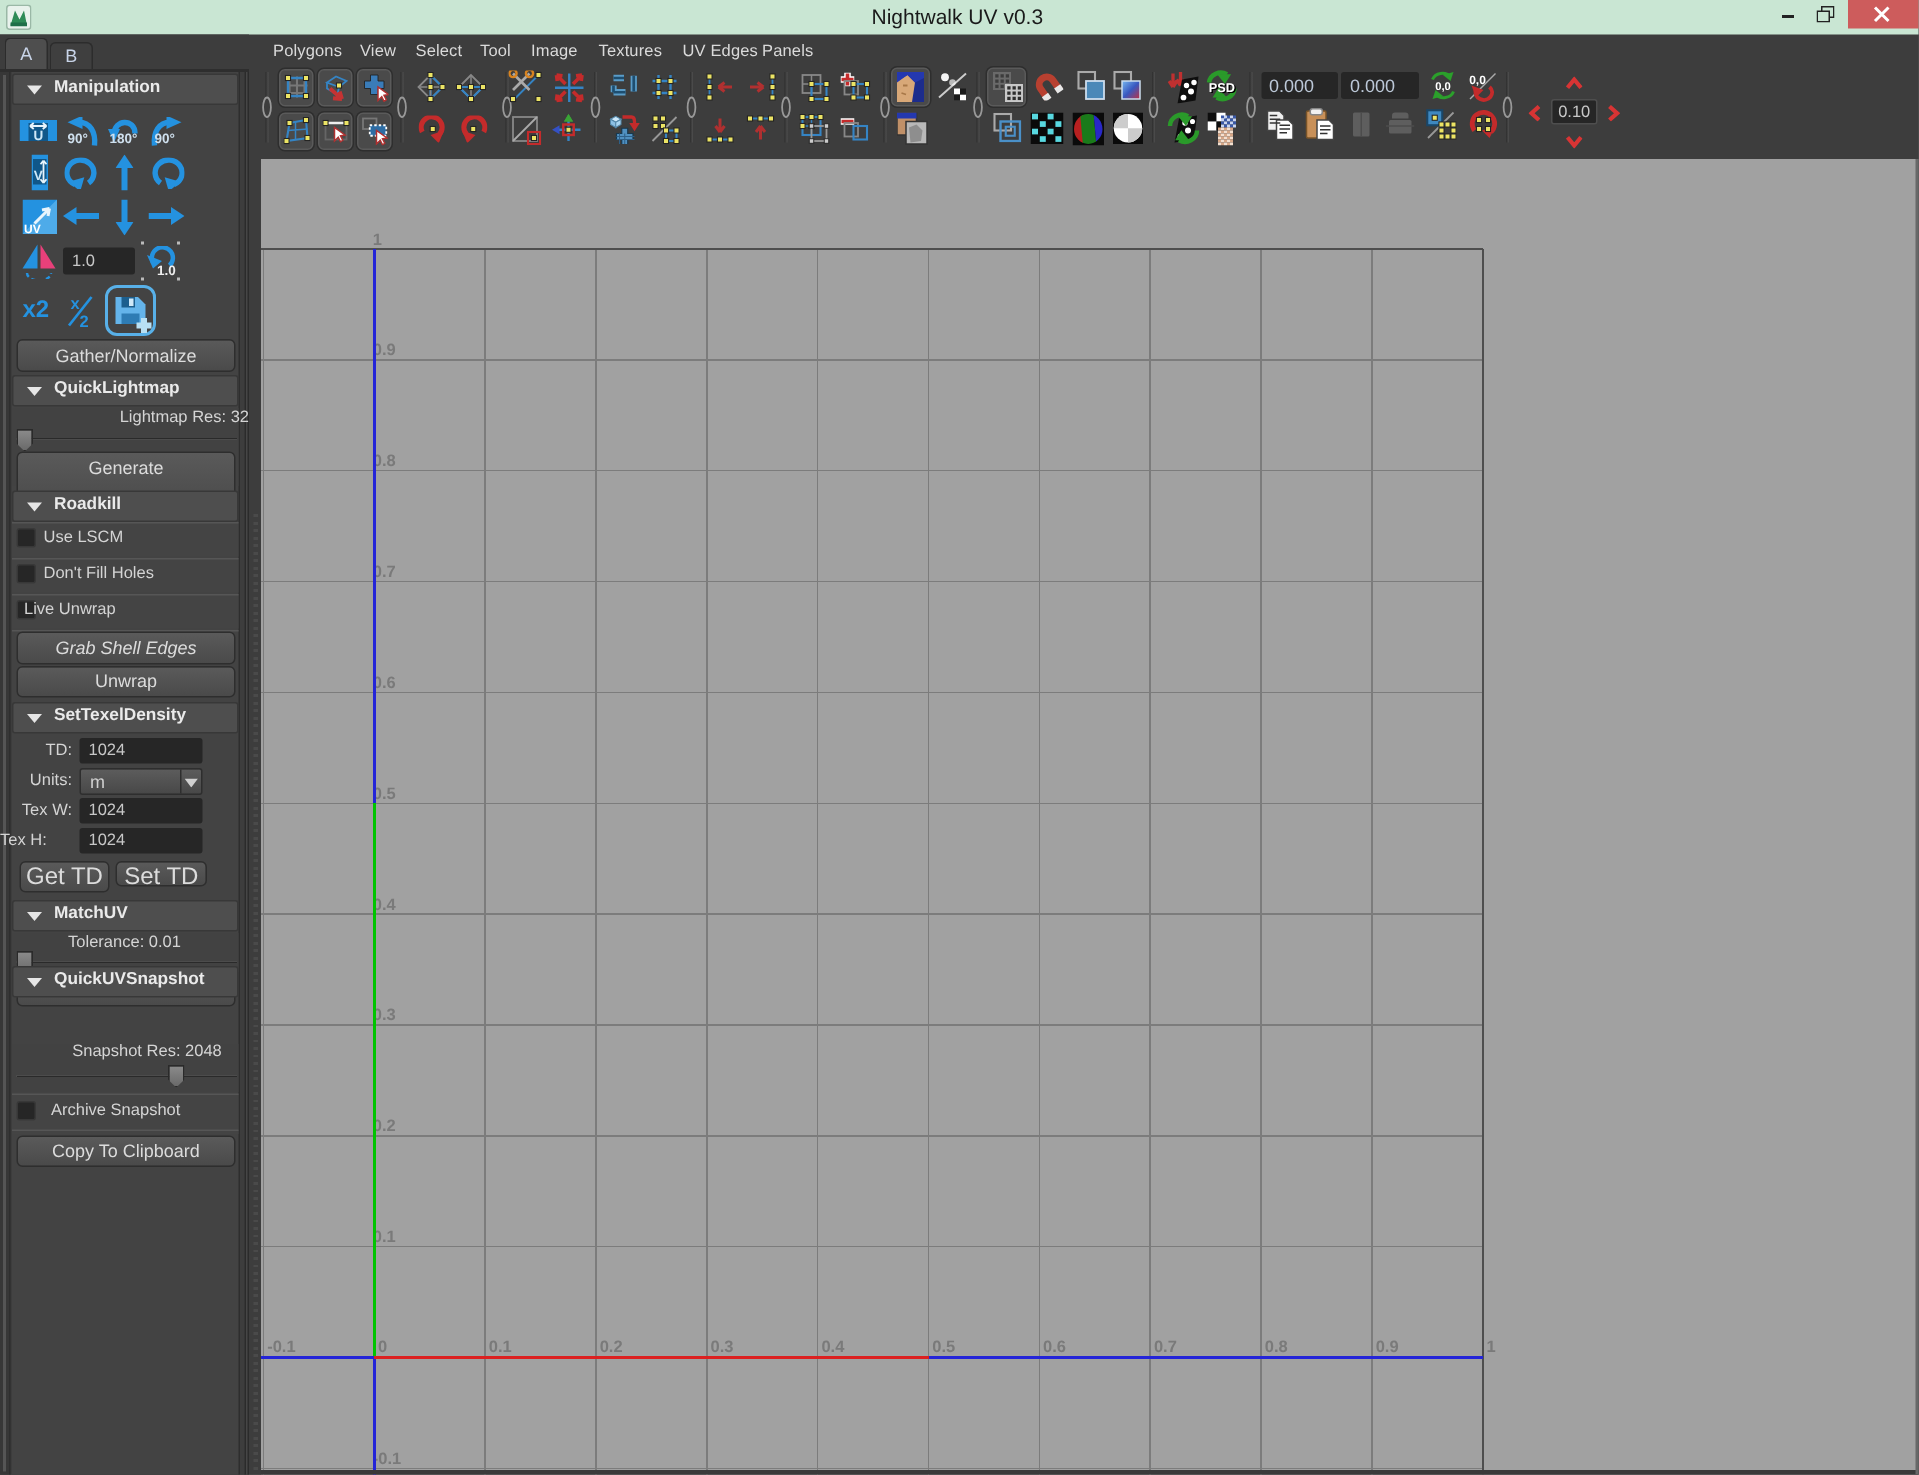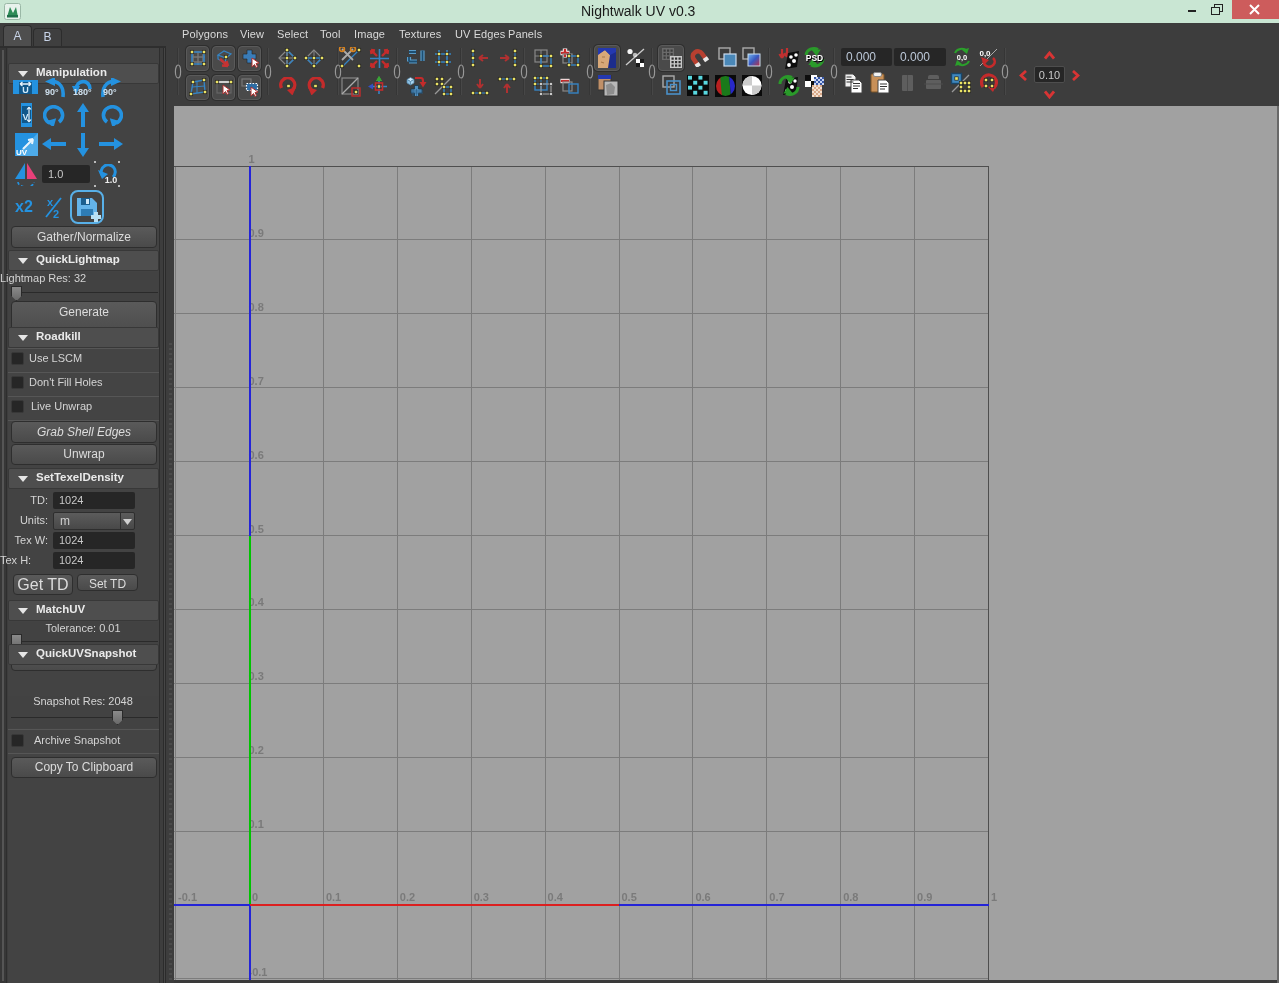--- a/index.html
+++ b/index.html
@@ -37,21 +37,21 @@
     </svg>
 <div class="abs" style="left:0;top:23px;width:166px;height:960px;background:#3d3d3d"></div>
 <div class="abs" style="left:0;top:48px;width:7px;height:935px;background:#373737;border-right:1px solid #2e2e2e"></div>
 <div class="abs" style="left:2px;top:50px;width:2px;height:931px;background:#555"></div>
 <div class="abs" style="left:3px;top:25px;width:29px;height:21px;background:#4e4e4e;border:1px solid #2c2c2c;border-bottom:none;border-radius:4px 4px 0 0;color:#c8d4e8;font-size:12px;text-align:center;line-height:20px;">A</div>
 <div class="abs" style="left:33px;top:28px;width:29px;height:18px;background:#3f3f3f;border:1px solid #2c2c2c;border-bottom:none;border-radius:4px 4px 0 0;color:#c8d4e8;font-size:12px;text-align:center;line-height:17px;">B</div>
 <div class="abs" style="left:0px;top:46px;width:166px;height:2px;background:#2e2e2e"></div>
 <div class="abs" style="left:8px;top:48px;width:152px;height:935px;background:#434343;border-right:1px solid #2e2e2e"></div>
 <div class="abs" style="left:163px;top:48px;width:3px;height:935px;background:#464646;border-left:1px solid #2b2b2b;border-right:1px solid #2b2b2b"></div>
 <div class="abs" style="left:169px;top:340px;width:3px;height:643px;background:repeating-linear-gradient(#3d3d3d 0 3px,#4a4a4a 3px 5px)"></div>
-<div class="hdr" style="left:8px;top:63px;width:151px;height:21px;">
+<div class="hdr" style="left:8px;top:49px;width:151px;height:21px;">
       <svg width="12" height="8" style="position:absolute;left:8px;top:6px" viewBox="0 0 12 8">
         <path d="M1 1 L11 1 L6 7 Z" fill="#e6e6e6"></path>
       </svg>
       <span style="position:absolute;left:27px;top:2px;">Manipulation</span>
     </div>
 <svg class="abs" style="left:13px;top:80px" width="25" height="14" viewBox="0 0 25 14">
       <rect x="0" y="0" width="25" height="14" fill="#2492e0"></rect>
       <rect x="6" y="2" width="13" height="12" fill="#10578a"></rect>
       <text x="12.5" y="13" font-size="9" font-weight="bold" fill="#cfe8f8" text-anchor="middle">U</text>
       <path d="M7 4 h11 M7 4 l2.5 -2 m-2.5 2 l2.5 2 M18 4 l-2.5 -2 m2.5 2 l-2.5 2" stroke="#e8f4fc" stroke-width="1.3" fill="none"></path>
@@ -137,39 +137,39 @@
       <path d="M24 22 h4 v3 h3 v4 h-3 v3 h-4 v-3 h-3 v-4 h3 Z" fill="#b8e0f4"></path>
     </svg>
 <div class="btn" style="left:11px;top:226px;width:146px;height:22px;line-height:20px;font-size:12px;">Gather/Normalize</div>
 <div class="hdr" style="left:8px;top:250px;width:151px;height:21px;">
       <svg width="12" height="8" style="position:absolute;left:8px;top:6px" viewBox="0 0 12 8">
         <path d="M1 1 L11 1 L6 7 Z" fill="#e6e6e6"></path>
       </svg>
       <span style="position:absolute;left:27px;top:2px;">QuickLightmap</span>
     </div>
 <div class="abs" style="left:8px;top:272px;width:151px;height:52px;background:#424242"></div>
-<div class="lbl" style="left:0;top:272px;width:166px;text-align:left;">Lightmap Res: 32</div>
+<div class="lbl" style="left:0;top:272px;width:166px;text-align:right;">Lightmap Res: 32</div>
 <div class="track" style="left:11px;top:292px;width:147px;"></div>
 <div class="knob" style="left:11px;top:286px;"></div>
 <div class="btn" style="left:11px;top:301px;width:146px;height:38px;line-height:20px;font-size:12px;">Generate</div>
 <div class="hdr" style="left:8px;top:327px;width:151px;height:21px;">
       <svg width="12" height="8" style="position:absolute;left:8px;top:6px" viewBox="0 0 12 8">
         <path d="M1 1 L11 1 L6 7 Z" fill="#e6e6e6"></path>
       </svg>
       <span style="position:absolute;left:27px;top:2px;">Roadkill</span>
     </div>
 <div class="srow" style="top:348px;height:23px;"></div>
 <div class="chk" style="left:11px;top:352px;"></div>
 <div class="lbl" style="left:29px;top:352px;">Use LSCM</div>
 <div class="srow" style="top:372px;height:23px;"></div>
 <div class="chk" style="left:11px;top:376px;"></div>
 <div class="lbl" style="left:29px;top:376px;">Don't Fill Holes</div>
 <div class="srow" style="top:396px;height:23px;"></div>
 <div class="chk" style="left:11px;top:400px;"></div>
-<div class="lbl" style="left:31px;top:400px;">Live Unwrap</div>
+<div class="lbl" style="left:16px;top:400px;">Live Unwrap</div>
 <div class="srow" style="top:420px;height:1px;"></div>
 <div class="btn" style="left:11px;top:421px;width:146px;height:22px;line-height:20px;font-size:12px;font-style:italic;">Grab Shell Edges</div>
 <div class="btn" style="left:11px;top:444px;width:146px;height:21px;line-height:19px;font-size:12px;">Unwrap</div>
 <div class="hdr" style="left:8px;top:468px;width:151px;height:21px;">
       <svg width="12" height="8" style="position:absolute;left:8px;top:6px" viewBox="0 0 12 8">
         <path d="M1 1 L11 1 L6 7 Z" fill="#e6e6e6"></path>
       </svg>
       <span style="position:absolute;left:27px;top:2px;">SetTexelDensity</span>
     </div>
 <div class="lbl" style="left:0;top:494px;width:48px;text-align:right;">TD:</div>
@@ -180,40 +180,40 @@
 <div class="lbl" style="left:0;top:554px;width:48px;text-align:left;">Tex H:</div>
 <div class="fld" style="left:53px;top:552px;width:82px;height:17px;line-height:17px;padding-left:6px;">1024</div>
 <div class="abs" style="left:53px;top:512px;width:82px;height:18px;background:linear-gradient(#5c5c5c,#484848);border:1px solid #2e2e2e;border-radius:2px;color:#cfcfcf;font-size:12px;">
       <span style="position:absolute;left:6px;top:1px;">m</span>
       <div style="position:absolute;right:13px;top:0;width:1px;height:16px;background:#2e2e2e"></div>
       <svg width="9" height="6" style="position:absolute;right:2px;top:6px" viewBox="0 0 9 6">
         <path d="M0 0 L9 0 L4.5 6 Z" fill="#d0d0d0"></path>
       </svg>
     </div>
 <div class="btn" style="left:13px;top:574px;width:60px;height:21px;line-height:19px;font-size:16px;">Get TD</div>
-<div class="btn" style="left:77px;top:574px;width:61px;height:17px;line-height:19px;font-size:12px;">Set TD</div>
+<div class="btn" style="left:77px;top:574px;width:61px;height:17px;line-height:19px;font-size:16px;">Set TD</div>
 <div class="hdr" style="left:8px;top:600px;width:151px;height:21px;">
       <svg width="12" height="8" style="position:absolute;left:8px;top:6px" viewBox="0 0 12 8">
         <path d="M1 1 L11 1 L6 7 Z" fill="#e6e6e6"></path>
       </svg>
       <span style="position:absolute;left:27px;top:2px;">MatchUV</span>
     </div>
 <div class="abs" style="left:8px;top:622px;width:151px;height:26px;background:#424242"></div>
 <div class="lbl" style="left:0;top:622px;width:166px;text-align:center;">Tolerance: 0.01</div>
 <div class="track" style="left:11px;top:641px;width:147px;"></div>
 <div class="knob" style="left:11px;top:634px;"></div>
 <div class="btn" style="left:11px;top:650px;width:146px;height:21px;line-height:19px;font-size:12px;">Match</div>
 <div class="hdr" style="left:8px;top:644px;width:151px;height:21px;">
       <svg width="12" height="8" style="position:absolute;left:8px;top:6px" viewBox="0 0 12 8">
         <path d="M1 1 L11 1 L6 7 Z" fill="#e6e6e6"></path>
       </svg>
       <span style="position:absolute;left:27px;top:2px;">QuickUVSnapshot</span>
     </div>
 <div class="abs" style="left:8px;top:696px;width:151px;height:32px;background:#424242"></div>
-<div class="lbl" style="left:0;top:695px;width:166px;text-align:center;">Snapshot Res: 2048</div>
+<div class="lbl" style="left:15px;top:695px;width:166px;text-align:center;">Snapshot Res: 2048</div>
 <div class="track" style="left:11px;top:717px;width:147px;"></div>
 <div class="knob" style="left:112px;top:710px;"></div>
 <div class="srow" style="top:729px;height:24px;"></div>
 <div class="chk" style="left:11px;top:734px;"></div>
 <div class="lbl" style="left:34px;top:734px;">Archive Snapshot</div>
 <div class="srow" style="top:753px;height:3px;"></div>
 <div class="btn" style="left:11px;top:757px;width:146px;height:21px;line-height:19px;font-size:12px;">Copy To Clipboard</div>
 <div class="abs" style="left:182px;top:28px;color:#dadada;font-size:11px;letter-spacing:0.1px;">Polygons</div>
 <div class="abs" style="left:240px;top:28px;color:#dadada;font-size:11px;letter-spacing:0.1px;">View</div>
 <div class="abs" style="left:277px;top:28px;color:#dadada;font-size:11px;letter-spacing:0.1px;">Select</div>

